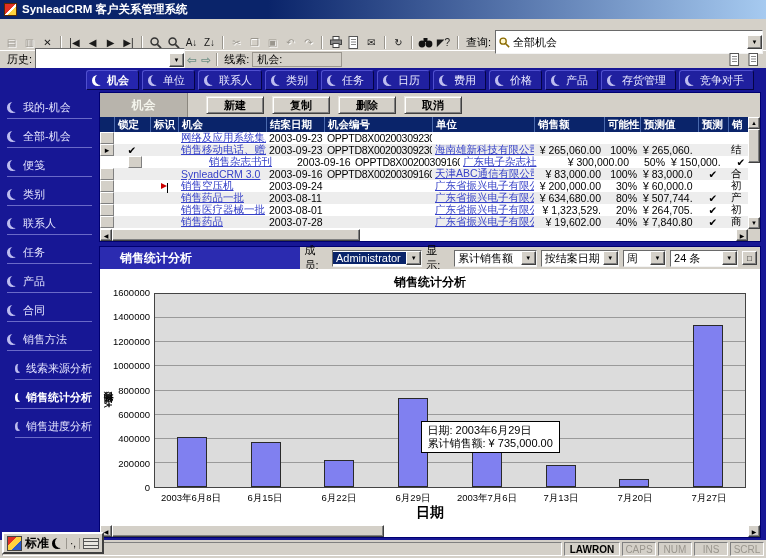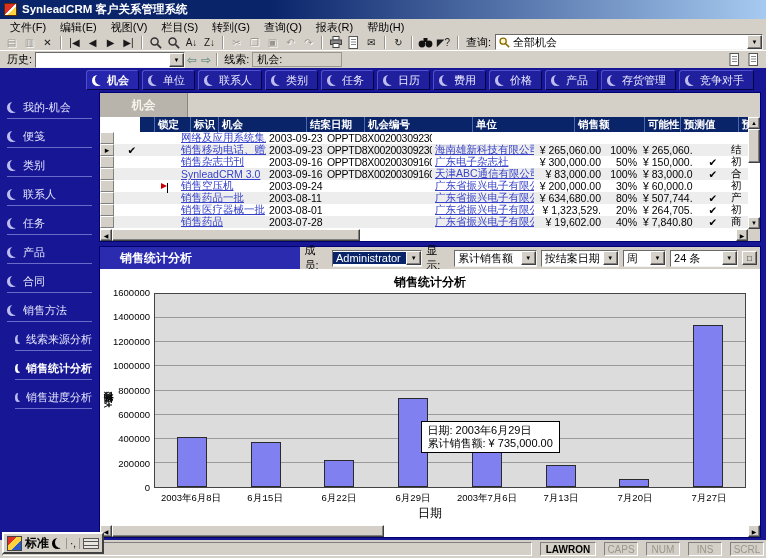--- a/index.html
+++ b/index.html
@@ -15,21 +15,21 @@
   .menubar { position:absolute; left:0; top:19px; right:0; height:15px; display:flex; align-items:center; padding-left:3px; }
   .menu-item { padding:0 7px; height:14px; line-height:14px; }
 
   .toolbar1 { position:absolute; left:0; top:34px; right:0; height:17px; display:flex; align-items:center; padding:0 3px; gap:1px; border-bottom:1px solid #fff; }
   .toolbar2 { position:absolute; left:0; top:51px; right:0; height:17px; display:flex; align-items:center; padding:0 4px; }
   .tbtn { min-width:17px; height:15px; display:flex; align-items:center; justify-content:center; font-size:10px; color:#1a1a1a; padding:0 1px; }
   .tbtn.disabled { color:#9a968e; text-shadow:1px 1px 0 #fff; }
   .tsep { width:2px; height:13px; border-left:1px solid #9a968e; border-right:1px solid #fff; margin:0 3px; }
   .tb-spacer { margin-left:auto; }
   .tb-label { padding:0 3px; }
-  .combo { height:16px; background:#fff; border:1px solid; border-color:#6a6a6a #f4f4f4 #f4f4f4 #6a6a6a; display:flex; align-items:center; }
+  .combo { height:24px; background:#fff; border:1px solid; border-color:#6a6a6a #f4f4f4 #f4f4f4 #6a6a6a; display:flex; align-items:center; }
   .combo .cval { flex:1; padding:0 3px; white-space:nowrap; overflow:hidden; }
   .combo-arrow { width:15px; height:14px; background:#d4d0c8; border:1px solid; border-color:#fff #404040 #404040 #fff; box-shadow:inset -1px -1px 0 #808080; display:flex; align-items:center; justify-content:center; font-size:6px; color:#000; }
   .history-combo { width:150px; }
   .query-combo { width:268px; }
   .nav-arrow { font-size:12px; color:#6f8f85; font-weight:bold; padding:0 2px; }
   .clue-box { width:90px; height:15px; border:1px solid #9a968e; background:#d4d0c8; padding:0 4px; display:flex; align-items:center; }
 
   
   .workspace { position:absolute; left:0; top:68px; right:0; bottom:18px; background:#171795; }
   .tabrow { position:absolute; left:0; top:0; right:0; height:22px; display:flex; gap:3px; padding:2px 0 0 86px; }
@@ -98,25 +98,25 @@
   .chart { position:absolute; left:0; top:22px; right:0; bottom:13px; background:#fff; }
   .chart-title { position:absolute; left:0; right:0; top:5px; text-align:center; font-weight:bold; font-size:12px; }
   .ylabel { position:absolute; left:2px; top:50%; transform:translateY(-62%); writing-mode:vertical-rl; text-orientation:mixed; transform-origin:center; font-size:10px; rotate:180deg; }
   .plot { position:absolute; left:54px; top:24px; right:14px; bottom:36px; background:#dcdcdc; border:1px solid #444; }
   .gridline { position:absolute; left:0; right:0; height:1px; background:#9a9a9a; }
   .ytick { position:absolute; right:calc(100% - 50px); width:46px; text-align:right; font-size:9.5px; transform:translateY(5px); }
   .yticks { position:absolute; left:0; top:24px; bottom:36px; width:52px; }
   .bar { position:absolute; bottom:0; background:#8080f0; border:1px solid #2a2a2a; }
   .xticks { position:absolute; left:54px; right:14px; bottom:18px; height:14px; font-size:9.5px; }
   .xtick { position:absolute; transform:translateX(-50%); white-space:nowrap; }
-  .xlabel { position:absolute; left:0; right:0; bottom:2px; text-align:center; font-size:12px; }
+  .xlabel { position:absolute; left:0; right:0; bottom:2px; text-align:center; font-size:14px;font-weight:bold; }
   .tooltip { position:absolute; left:45%; top:66%; background:#ffffff; border:1px solid #000; padding:2px 6px; white-space:nowrap; z-index:5; font-size:11px; line-height:13px; }
 
   
-  .statusbar { position:absolute; left:0; bottom:0; right:0; height:18px; background:#d4d0c8; display:flex; gap:8px; padding:2px; align-items:stretch; }
+  .statusbar { position:absolute; left:0; bottom:0; right:0; height:18px; background:#d4d0c8; display:flex; gap:2px; padding:2px; align-items:stretch; }
   .pane { border:1px solid; border-color:#808080 #fff #fff #808080; display:flex; align-items:center; padding:0 4px; font-size:10px; }
   .pane.main { flex:1; }
   .pane.user { width:56px; font-weight:bold; justify-content:center; }
   .pane.key { width:34px; color:#9a968e; justify-content:center; }
   .ime { position:absolute; left:2px; top:532px; height:22px; z-index:60; background:#d4d0c8; border:2px solid; border-color:#fff #404040 #404040 #fff; display:flex; align-items:center; gap:3px; padding:0 3px; }
   .ime-logo { width:15px; height:15px; background:linear-gradient(135deg,#e03024 34%,#ffd23e 34%,#ffd23e 64%,#2a58c8 64%); border:1px solid #444; }
   .ime-label { font-weight:bold; font-size:12px; }
   .ime-moon { display:inline-block; width:11px; height:11px; border-radius:50%; box-shadow:inset 3px -1px 0 0 #000; }
   .ime-punct { font-size:10px; border-left:1px solid #9a968e; border-right:1px solid #9a968e; padding:0 3px; }
   .ime-kbd { width:16px; height:11px; background:#e8e6e0; border:1px solid #555; background-image:linear-gradient(#555 1px, transparent 1px); background-size:100% 4px; background-position:0 2px; }
@@ -124,30 +124,20 @@
 </head>
 <body>
 
 <div class="window">
 
   <div class="titlebar">
     <span class="app-icon"></span>
     <span>SynleadCRM 客户关系管理系统</span>
   </div>
 
-  <div class="menubar" id="menubar">
-      <span class="menu-item">文件(F)</span>
-      <span class="menu-item">编辑(E)</span>
-      <span class="menu-item">视图(V)</span>
-      <span class="menu-item">栏目(S)</span>
-      <span class="menu-item">转到(G)</span>
-      <span class="menu-item">查询(Q)</span>
-      <span class="menu-item">报表(R)</span>
-      <span class="menu-item">帮助(H)</span>
-    </div>
 
   <div class="toolbar1">
     <span id="tb-icons" style="display:flex;align-items:center;gap:1px;">
         <span class="tbtn disabled">▤</span>
         <span class="tbtn disabled">▥</span>
         <span class="tbtn">✕</span>
         <span class="tsep"></span>
         <span class="tbtn">|◀</span>
         <span class="tbtn">◀</span>
         <span class="tbtn">▶</span>
@@ -297,20 +287,26 @@
     <div class="sidebar" id="sidebar">
         <div class="side-item">
           <span class="side-line">
             <span class="moon"></span>
             <span>我的-机会</span>
           </span>
         </div>
         <div class="side-item">
           <span class="side-line">
             <span class="moon"></span>
+            <span>全部-机会</span>
+          </span>
+        </div>
+        <div class="side-item">
+          <span class="side-line">
+            <span class="moon"></span>
             <span>便笺</span>
           </span>
         </div>
         <div class="side-item">
           <span class="side-line">
             <span class="moon"></span>
             <span>类别</span>
           </span>
         </div>
         <div class="side-item">
@@ -359,23 +355,29 @@
           <span class="side-line">
             <span class="moon small"></span>
             <span>销售进度分析</span>
           </span>
         </div>
       </div>
 
     <div class="panel1">
       <div class="p1-band">
         <span class="p1-label">机会</span>
+        <span class="p1-buttons" id="p1-buttons">
+            <span class="btn">新建</span>
+            <span class="btn">复制</span>
+            <span class="btn">删除</span>
+            <span class="btn">取消</span>
+          </span>
       </div>
       <div class="tbl">
-        <div class="tr head" id="tbl-head" style="grid-template-columns: 14px 36px 28px 88px 58px 108px 102px 70px 36px 58px 30px 20px; margin-left: 40px;">
+        <div class="tr head" id="tbl-head" style="grid-template-columns: 14px 36px 28px 88px 58px 108px 102px 70px 36px 58px 30px 20px;">
             <span class="td sel"></span>
             <span class="td">锁定</span>
             <span class="td">标识</span>
             <span class="td">机会</span>
             <span class="td">结案日期</span>
             <span class="td">机会编号</span>
             <span class="td">单位</span>
             <span class="td r">销售额</span>
             <span class="td r">可能性</span>
             <span class="td">预测值</span>
@@ -404,21 +406,21 @@
               <span class="td lnk">销售移动电话、赠送</span>
               <span class="td">2003-09-23</span>
               <span class="td num">OPPTD8X0020030923002</span>
               <span class="td lnk">海南雄新科技有限公司</span>
               <span class="td r">¥ 265,060.00</span>
               <span class="td r">100%</span>
               <span class="td">¥ 265,060.</span>
               <span class="td c"></span>
               <span class="td">结</span>
             </div>
-            <div class="tr" style="grid-template-columns: 14px 36px 28px 88px 58px 108px 102px 70px 36px 58px 30px 20px;">
+            <div class="tr" style="grid-template-columns: 14px 36px 28px 88px 58px 108px 102px 70px 36px 58px 30px 20px; padding-left: 28px;">
               <span class="td sel"></span>
               <span class="td c"></span>
               <span class="td c"></span>
               <span class="td lnk">销售杂志书刊</span>
               <span class="td">2003-09-16</span>
               <span class="td num">OPPTD8X0020030916001</span>
               <span class="td lnk">广东电子杂志社</span>
               <span class="td r">¥ 300,000.00</span>
               <span class="td r">50%</span>
               <span class="td">¥ 150,000.</span>
@@ -574,21 +576,21 @@
             <div class="bar" style="left: 66.2%; width: 5.1%; height: 11.25%; background: rgb(128, 128, 240);"></div>
             <div class="bar" style="left: 78.7%; width: 5.1%; height: 4.375%; background: rgb(128, 128, 240);"></div>
             <div class="bar" style="left: 91.2%; width: 5.1%; height: 83.75%; background: rgb(128, 128, 240);"></div>
             <div class="tooltip">
             <div>日期: 2003年6月29日</div>
             <div>累计销售额: ¥ 735,000.00</div>
           </div>
           </div>
         <div class="xticks" id="xticks">
             <span class="xtick" style="left: 6.25%;">2003年6月8日</span>
-            <span class="xtick" style="left: 18.75%; font-family: Liberation Mono, monospace;">6月15日</span>
+            <span class="xtick" style="left: 18.75%;">6月15日</span>
             <span class="xtick" style="left: 31.25%;">6月22日</span>
             <span class="xtick" style="left: 43.75%;">6月29日</span>
             <span class="xtick" style="left: 56.25%;">2003年7月6日</span>
             <span class="xtick" style="left: 68.75%;">7月13日</span>
             <span class="xtick" style="left: 81.25%;">7月20日</span>
             <span class="xtick" style="left: 93.75%;">7月27日</span>
           </div>
         <div class="xlabel">日期</div>
       </div>
 

